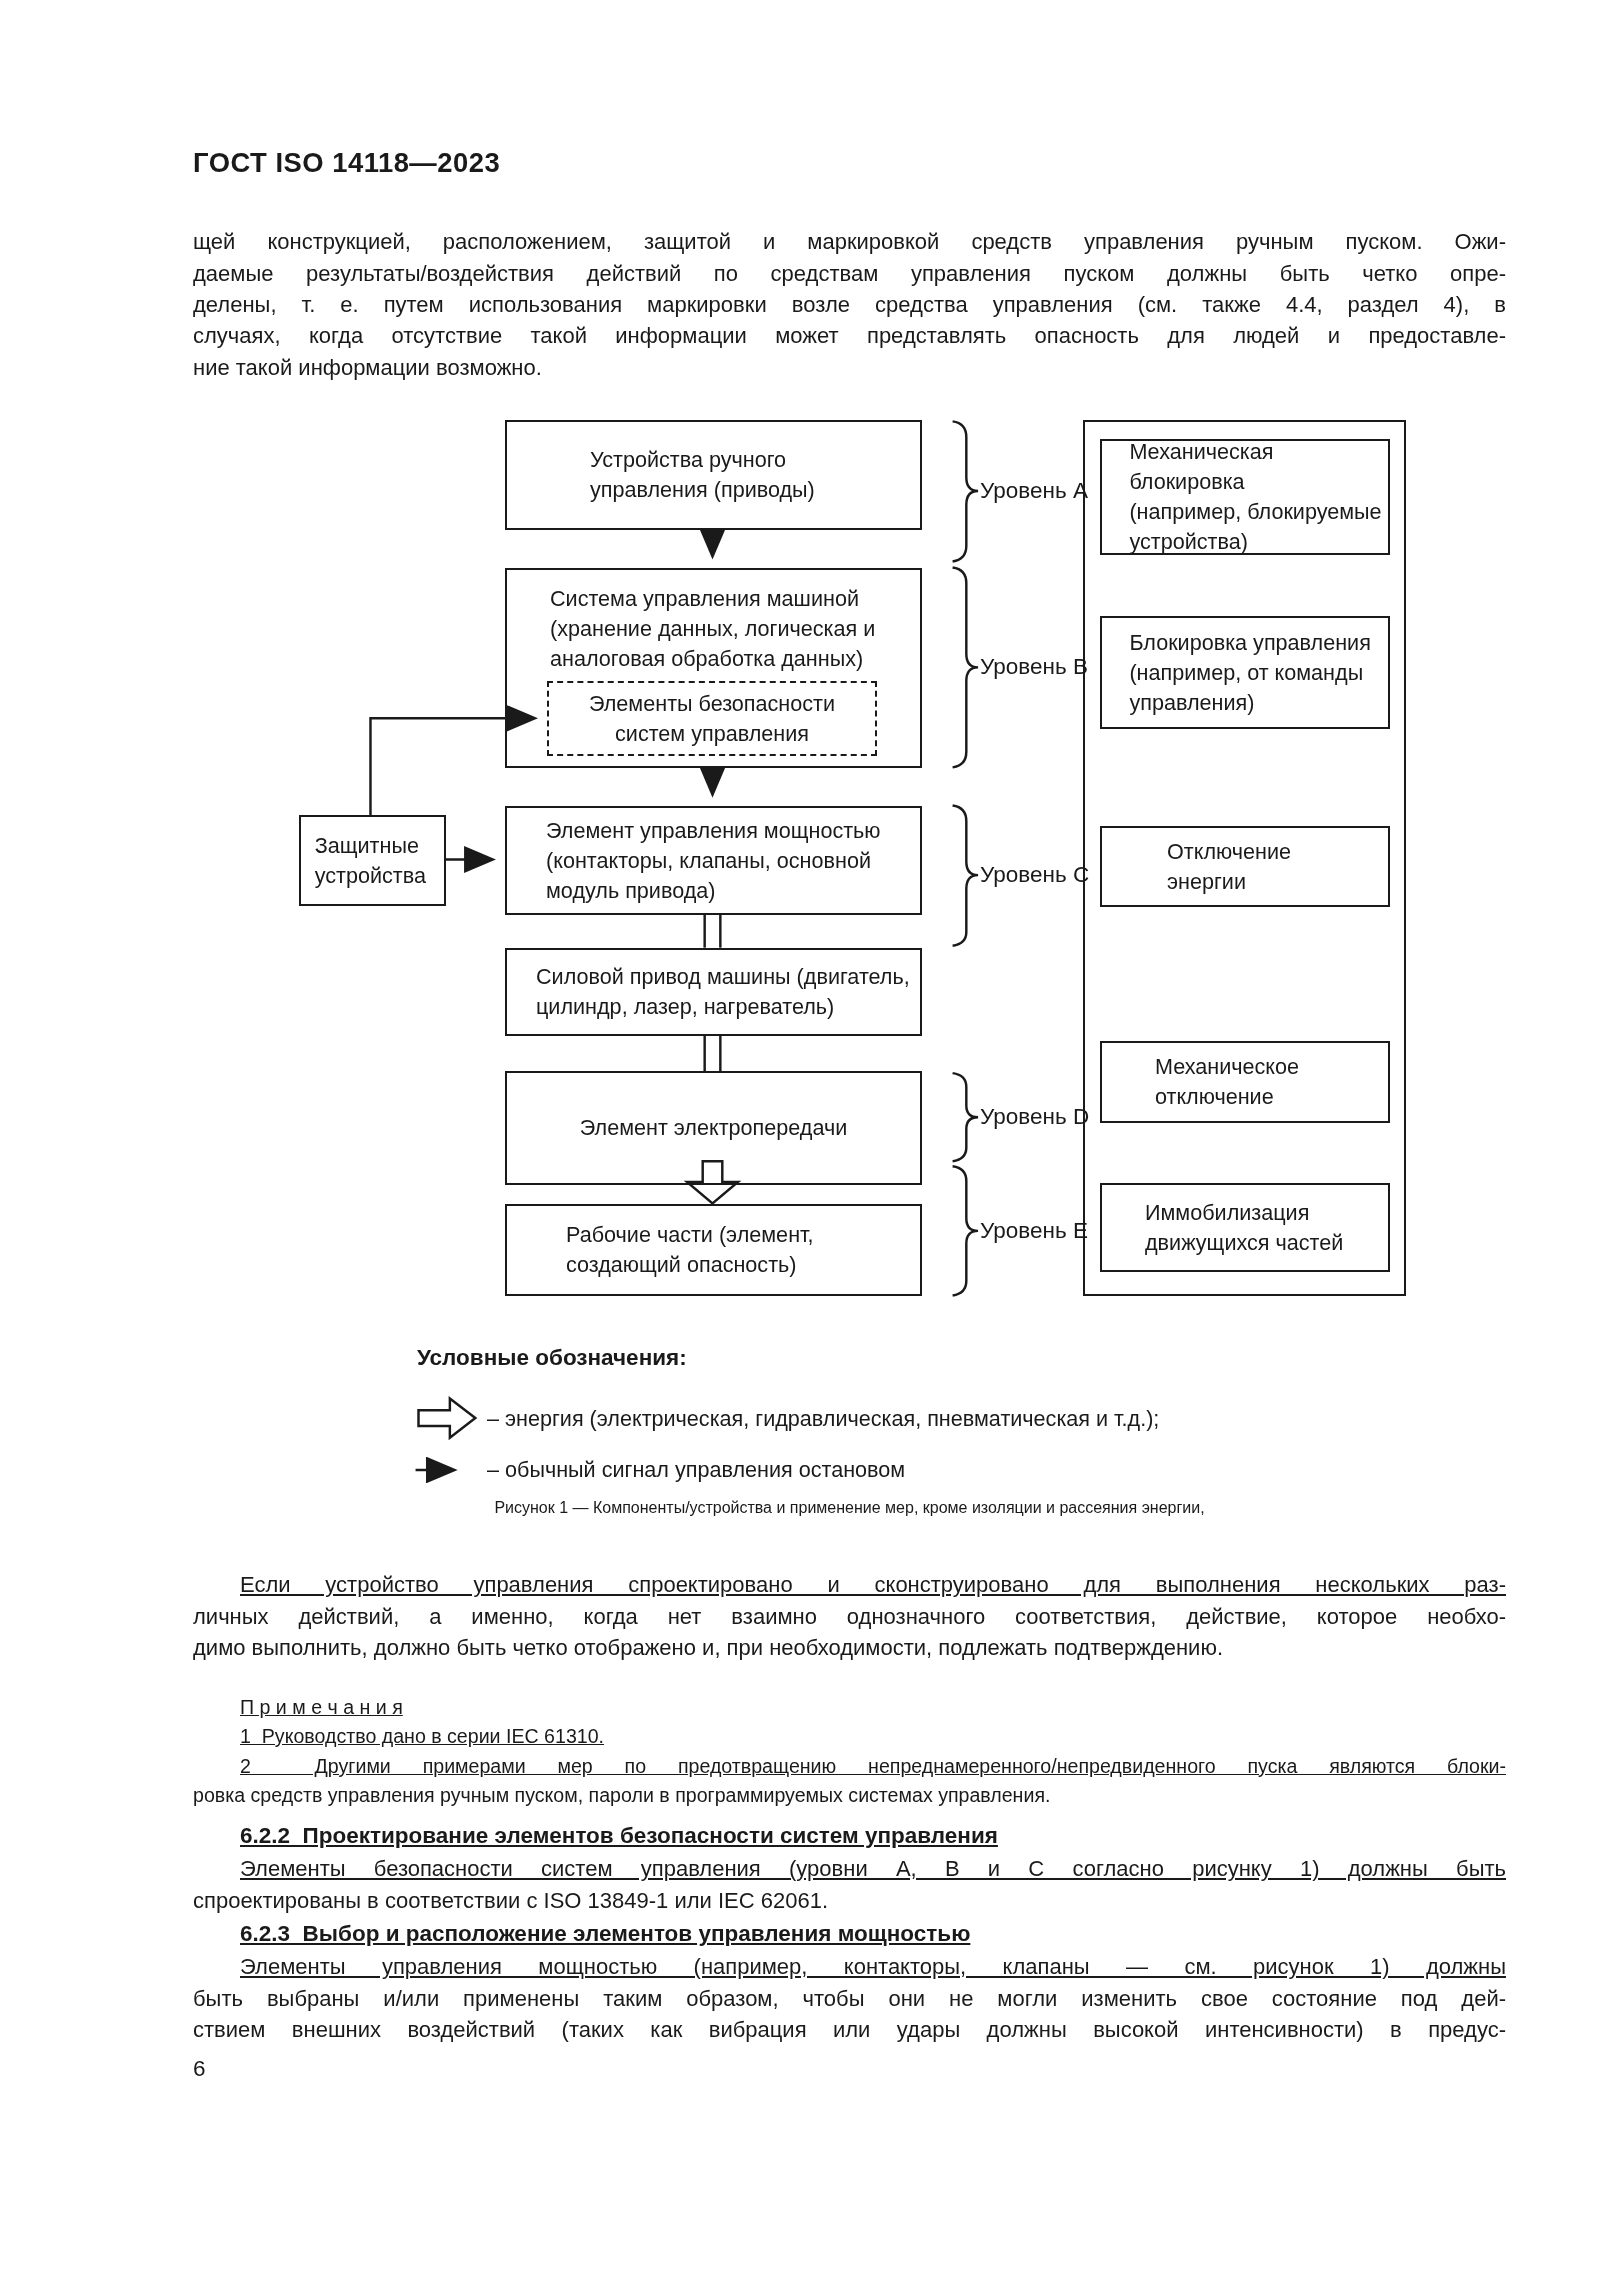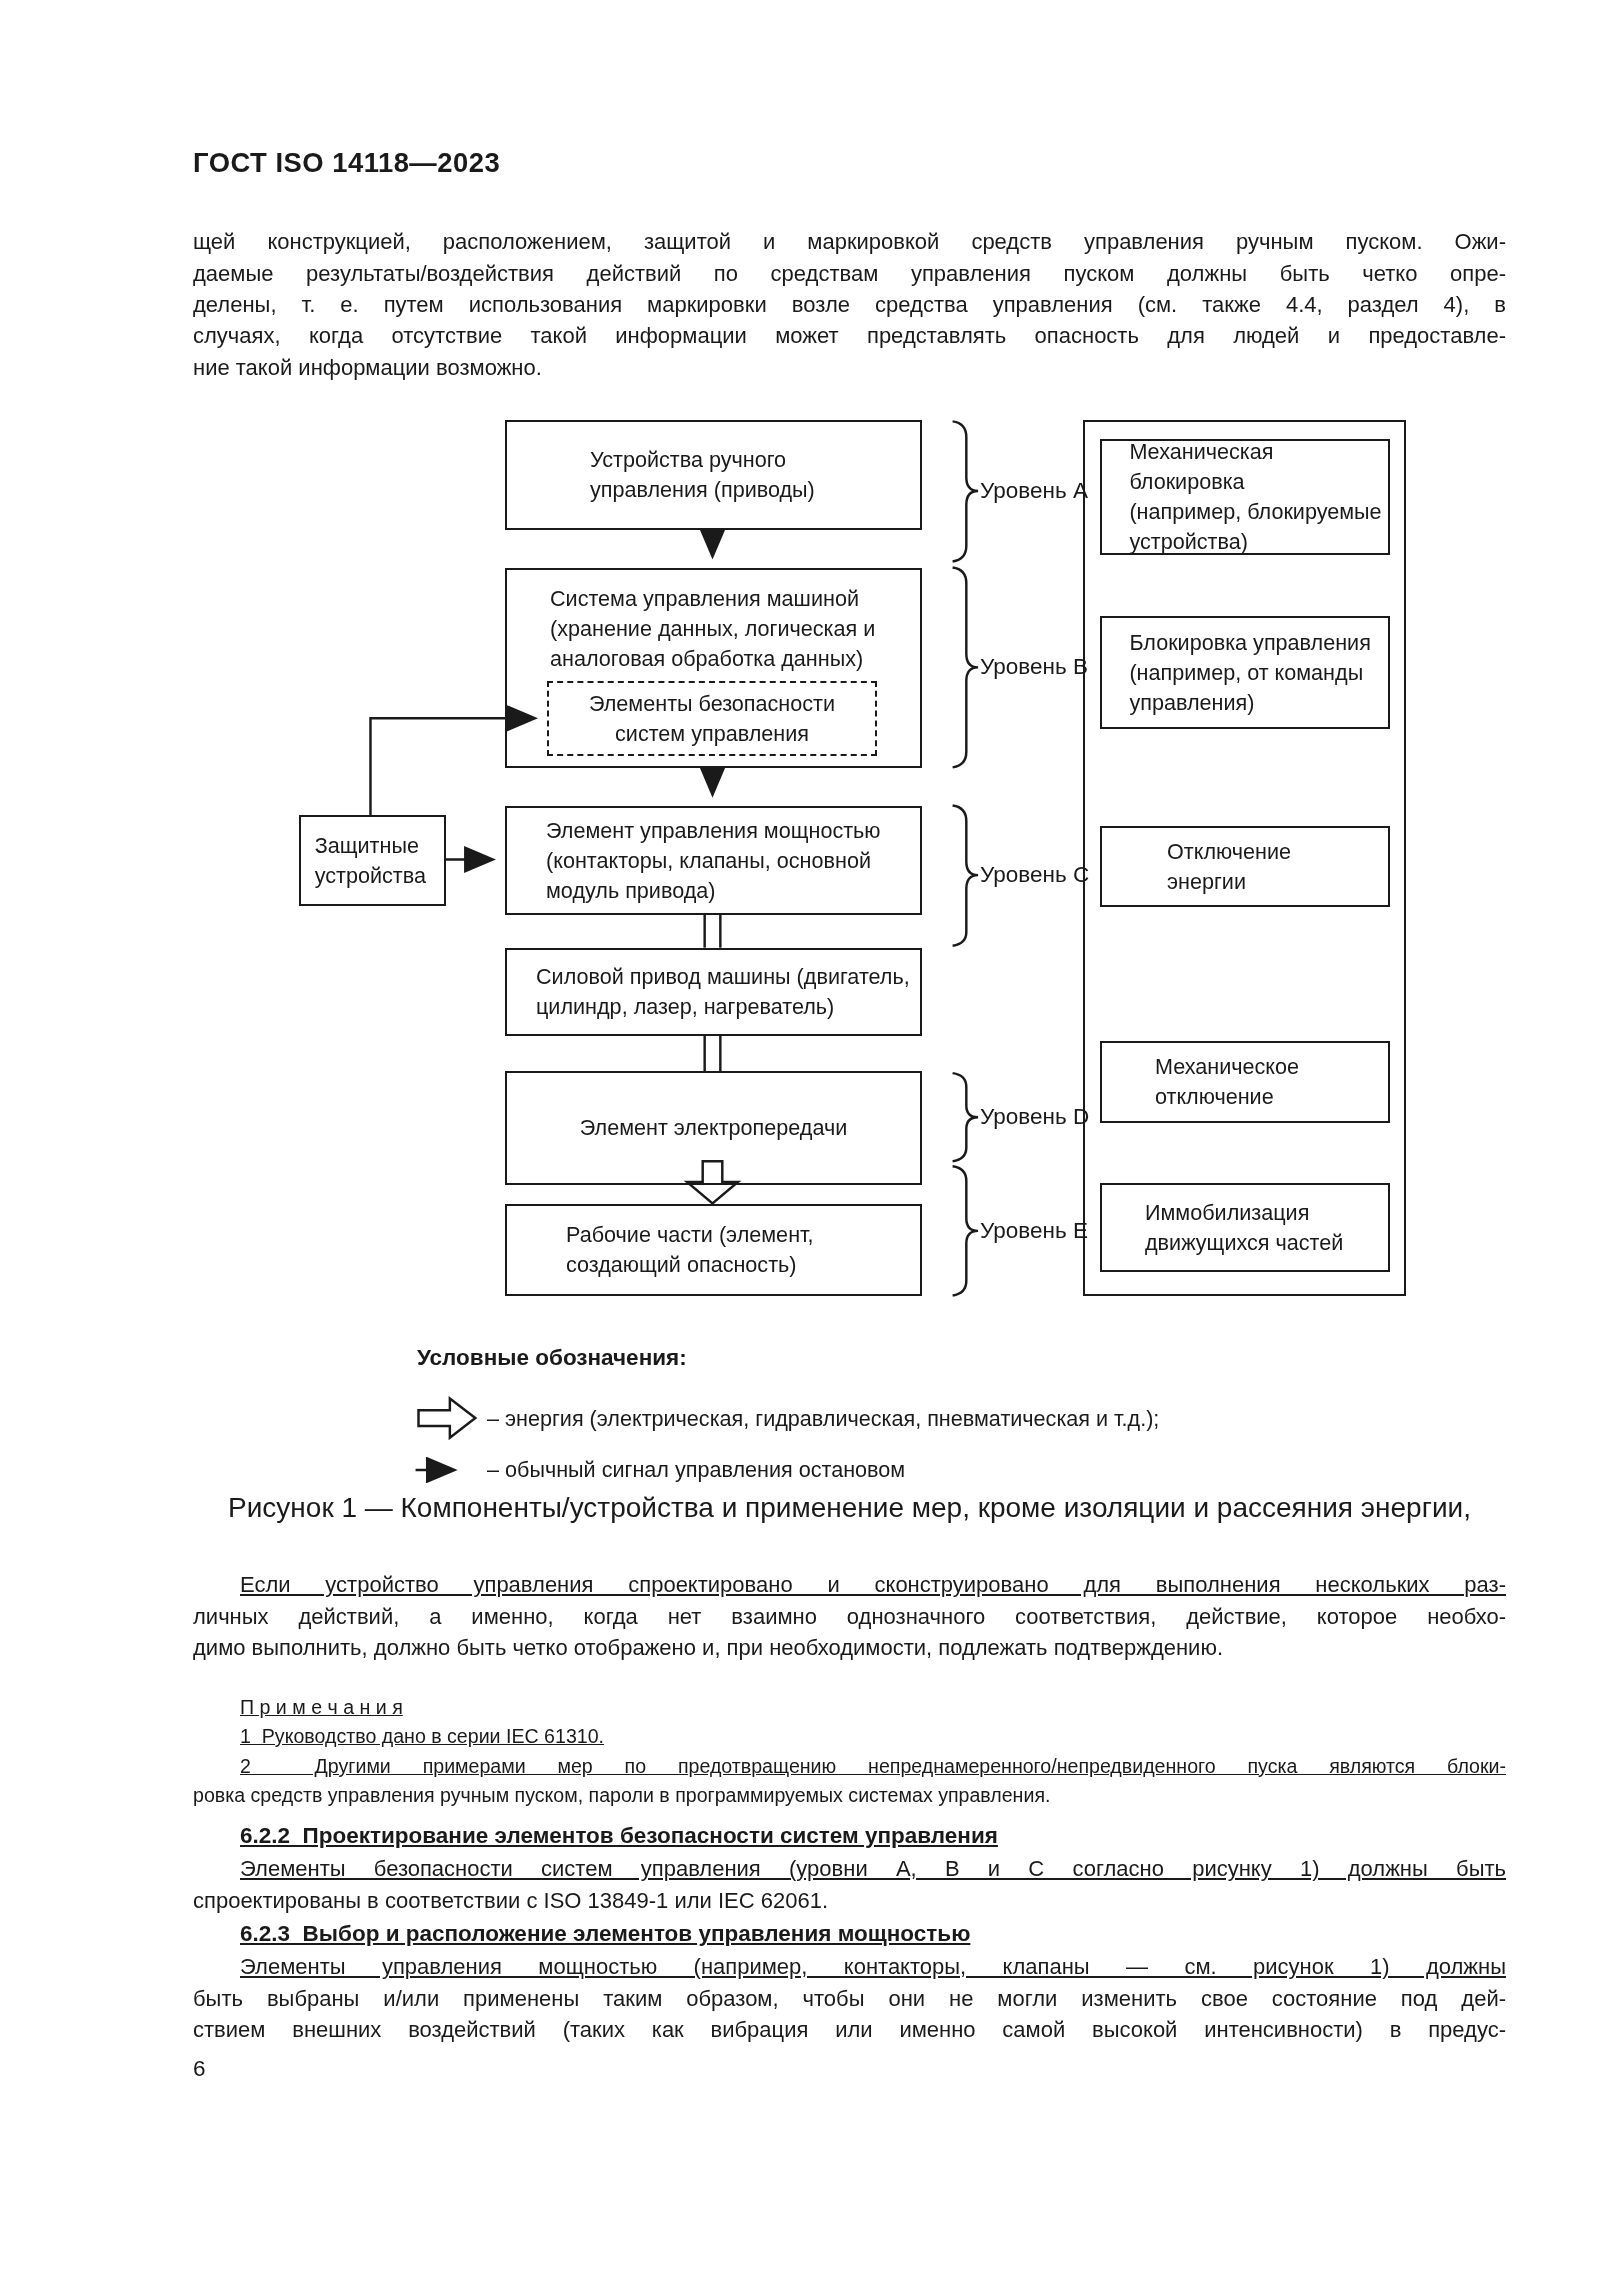--- a/index.html
+++ b/index.html
@@ -10,21 +10,21 @@
     overflow:hidden;
   }
   .tline {
     position:absolute; left:193px; width:1313px;
     font-size:22px; line-height:29px; white-space:pre-wrap;
   }
   .just { text-align:justify; text-align-last:justify; }
   .ind  { text-indent:47px;text-decoration:underline; }
   .cent { text-align:center; text-align-last:center; }
   .small { font-size:19.6px; line-height:27.4px; }
-  .capn  { font-size:28px; line-height:27.4px; }
+  .capn  { font-size:16px; line-height:27.4px; }
   .bold { font-weight:bold; }
   .hdr {
     position:absolute; left:193px; top:147px;
     font-size:27.4px; font-weight:bold; letter-spacing:0.5px;
   }
   .pagenum { position:absolute; left:193px; top:2056px; font-size:22.5px; }
 
   
   .box {
     position:absolute; border:2.9px solid #1a1a1a; box-sizing:border-box;
@@ -163,18 +163,18 @@
   <div class="tline small just ind" style="top:1753px">2  Другими примерами мер по предотвращению непреднамеренного/непредвиденного пуска являются блоки-</div>
   <div class="tline small" style="top:1782px">ровка средств управления ручным пуском, пароли в программируемых системах управления.</div>
 
   <div class="tline bold ind" style="top:1821px; font-size:22.5px">6.2.2  Проектирование элементов безопасности систем управления</div>
   <div class="tline just ind" style="top:1854px">Элементы безопасности систем управления (уровни A, B и C согласно рисунку 1) должны быть</div>
   <div class="tline" style="top:1886px">спроектированы в соответствии с ISO 13849-1 или IEC 62061.</div>
 
   <div class="tline bold ind" style="top:1919px; font-size:22.5px">6.2.3  Выбор и расположение элементов управления мощностью</div>
   <div class="tline just ind" style="top:1952px">Элементы управления мощностью (например, контакторы, клапаны — см. рисунок 1) должны</div>
   <div class="tline just" style="top:1984px">быть выбраны и/или применены таким образом, чтобы они не могли изменить свое состояние под дей-</div>
-  <div class="tline just" style="top:2015px">ствием внешних воздействий (таких как вибрация или именно самой высокой интенсивности) в предус-</div>
+  <div class="tline just" style="top:2015px">ствием внешних воздействий (таких как вибрация или удары должны высокой интенсивности) в предус-</div>
 
   <div class="pagenum">6</div>
 
 </div>
 
 
 </body></html>

